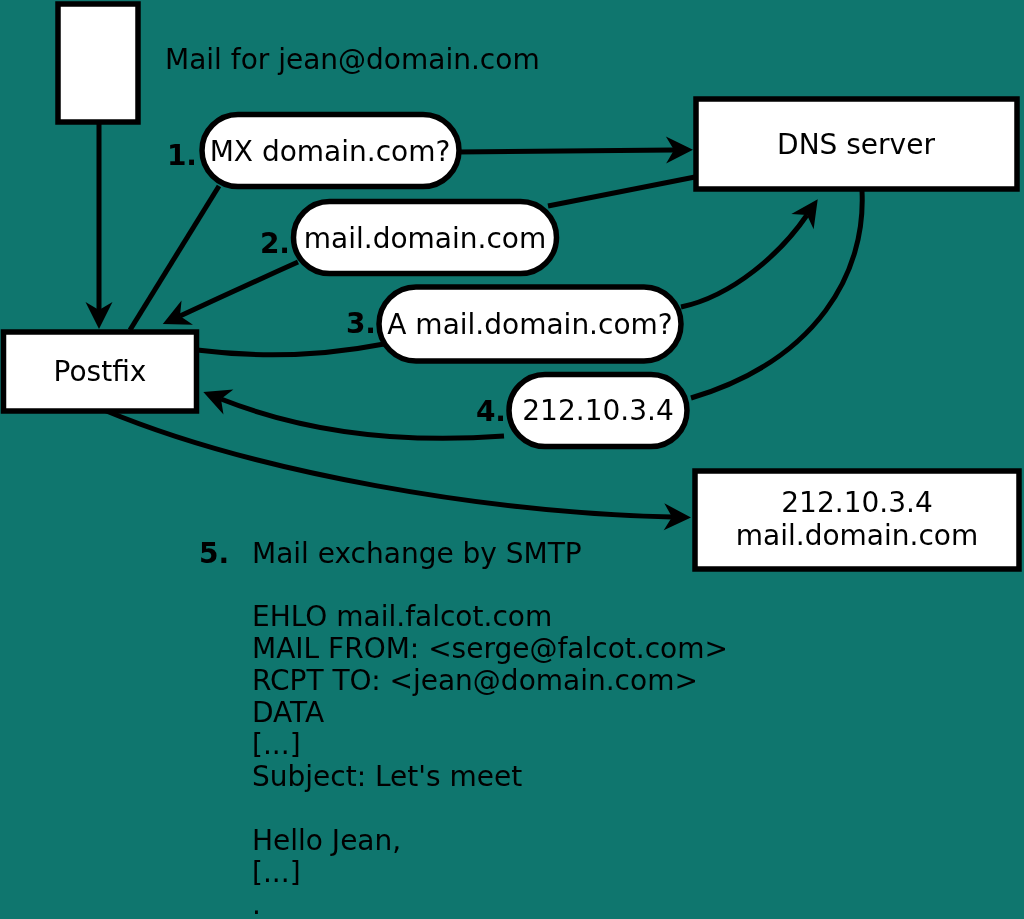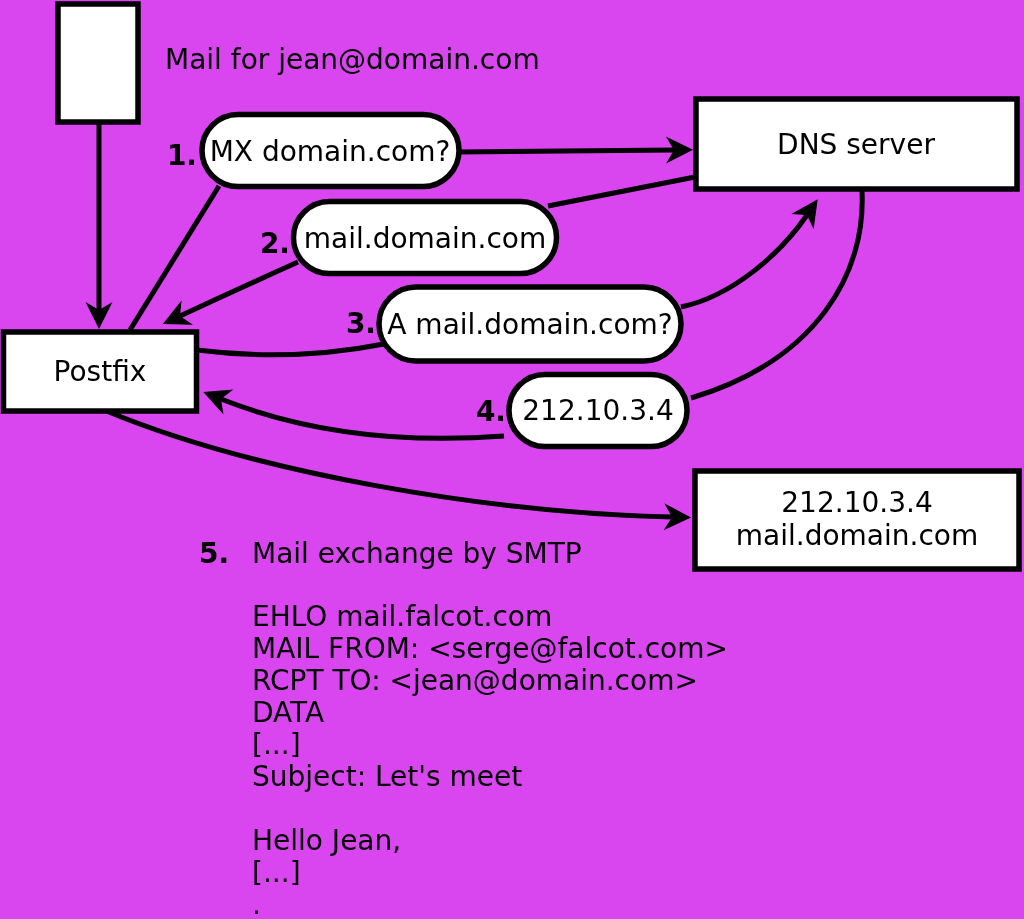--- a/index.html
+++ b/index.html
@@ -4,21 +4,21 @@
 <style>
   html, body {
     margin: 0;
     padding: 0;
     background: #ffffff;
   }
   .stage {
     position: relative;
     width: 1024px;
     height: 919px;
-    background: #d946ef;
+    background: #0f766e;
     overflow: hidden;
   }
   svg { display: block; }
   .t {
     font-family: "DejaVu Sans", "Liberation Sans", sans-serif;
     font-size: 28px;
     fill: #000000;
   }
   .b { font-weight: bold; }
   .shape {

